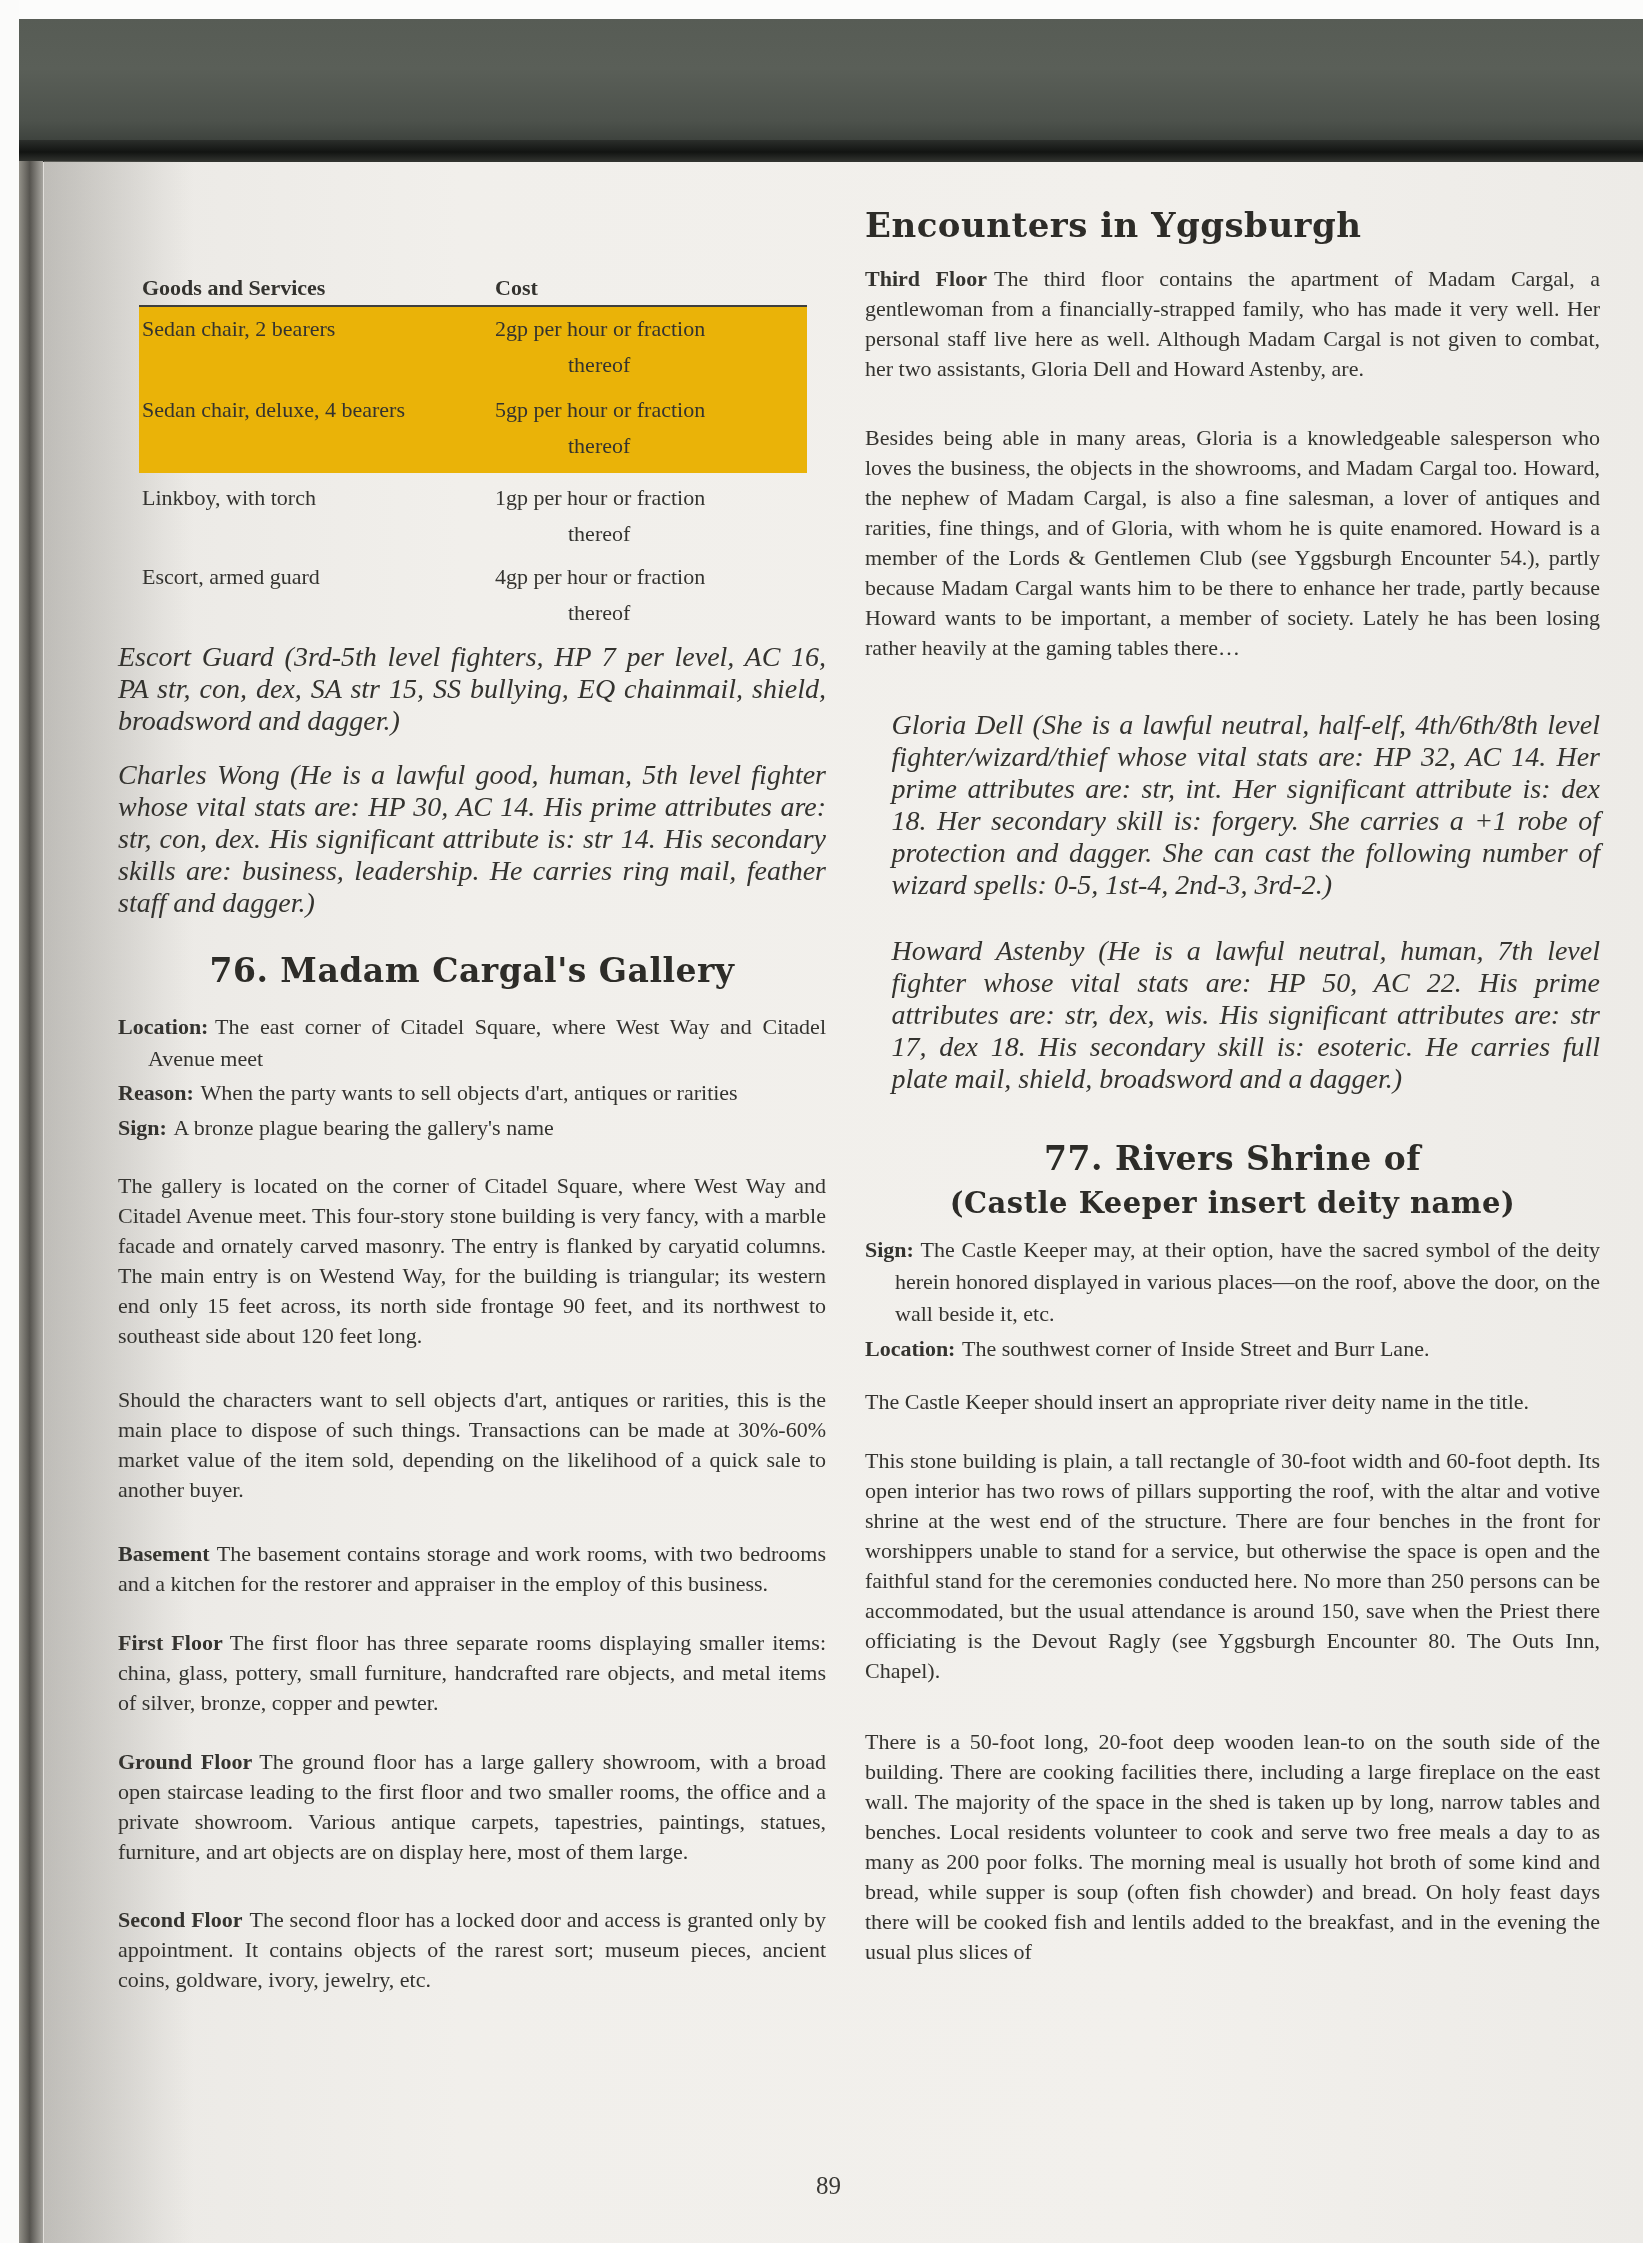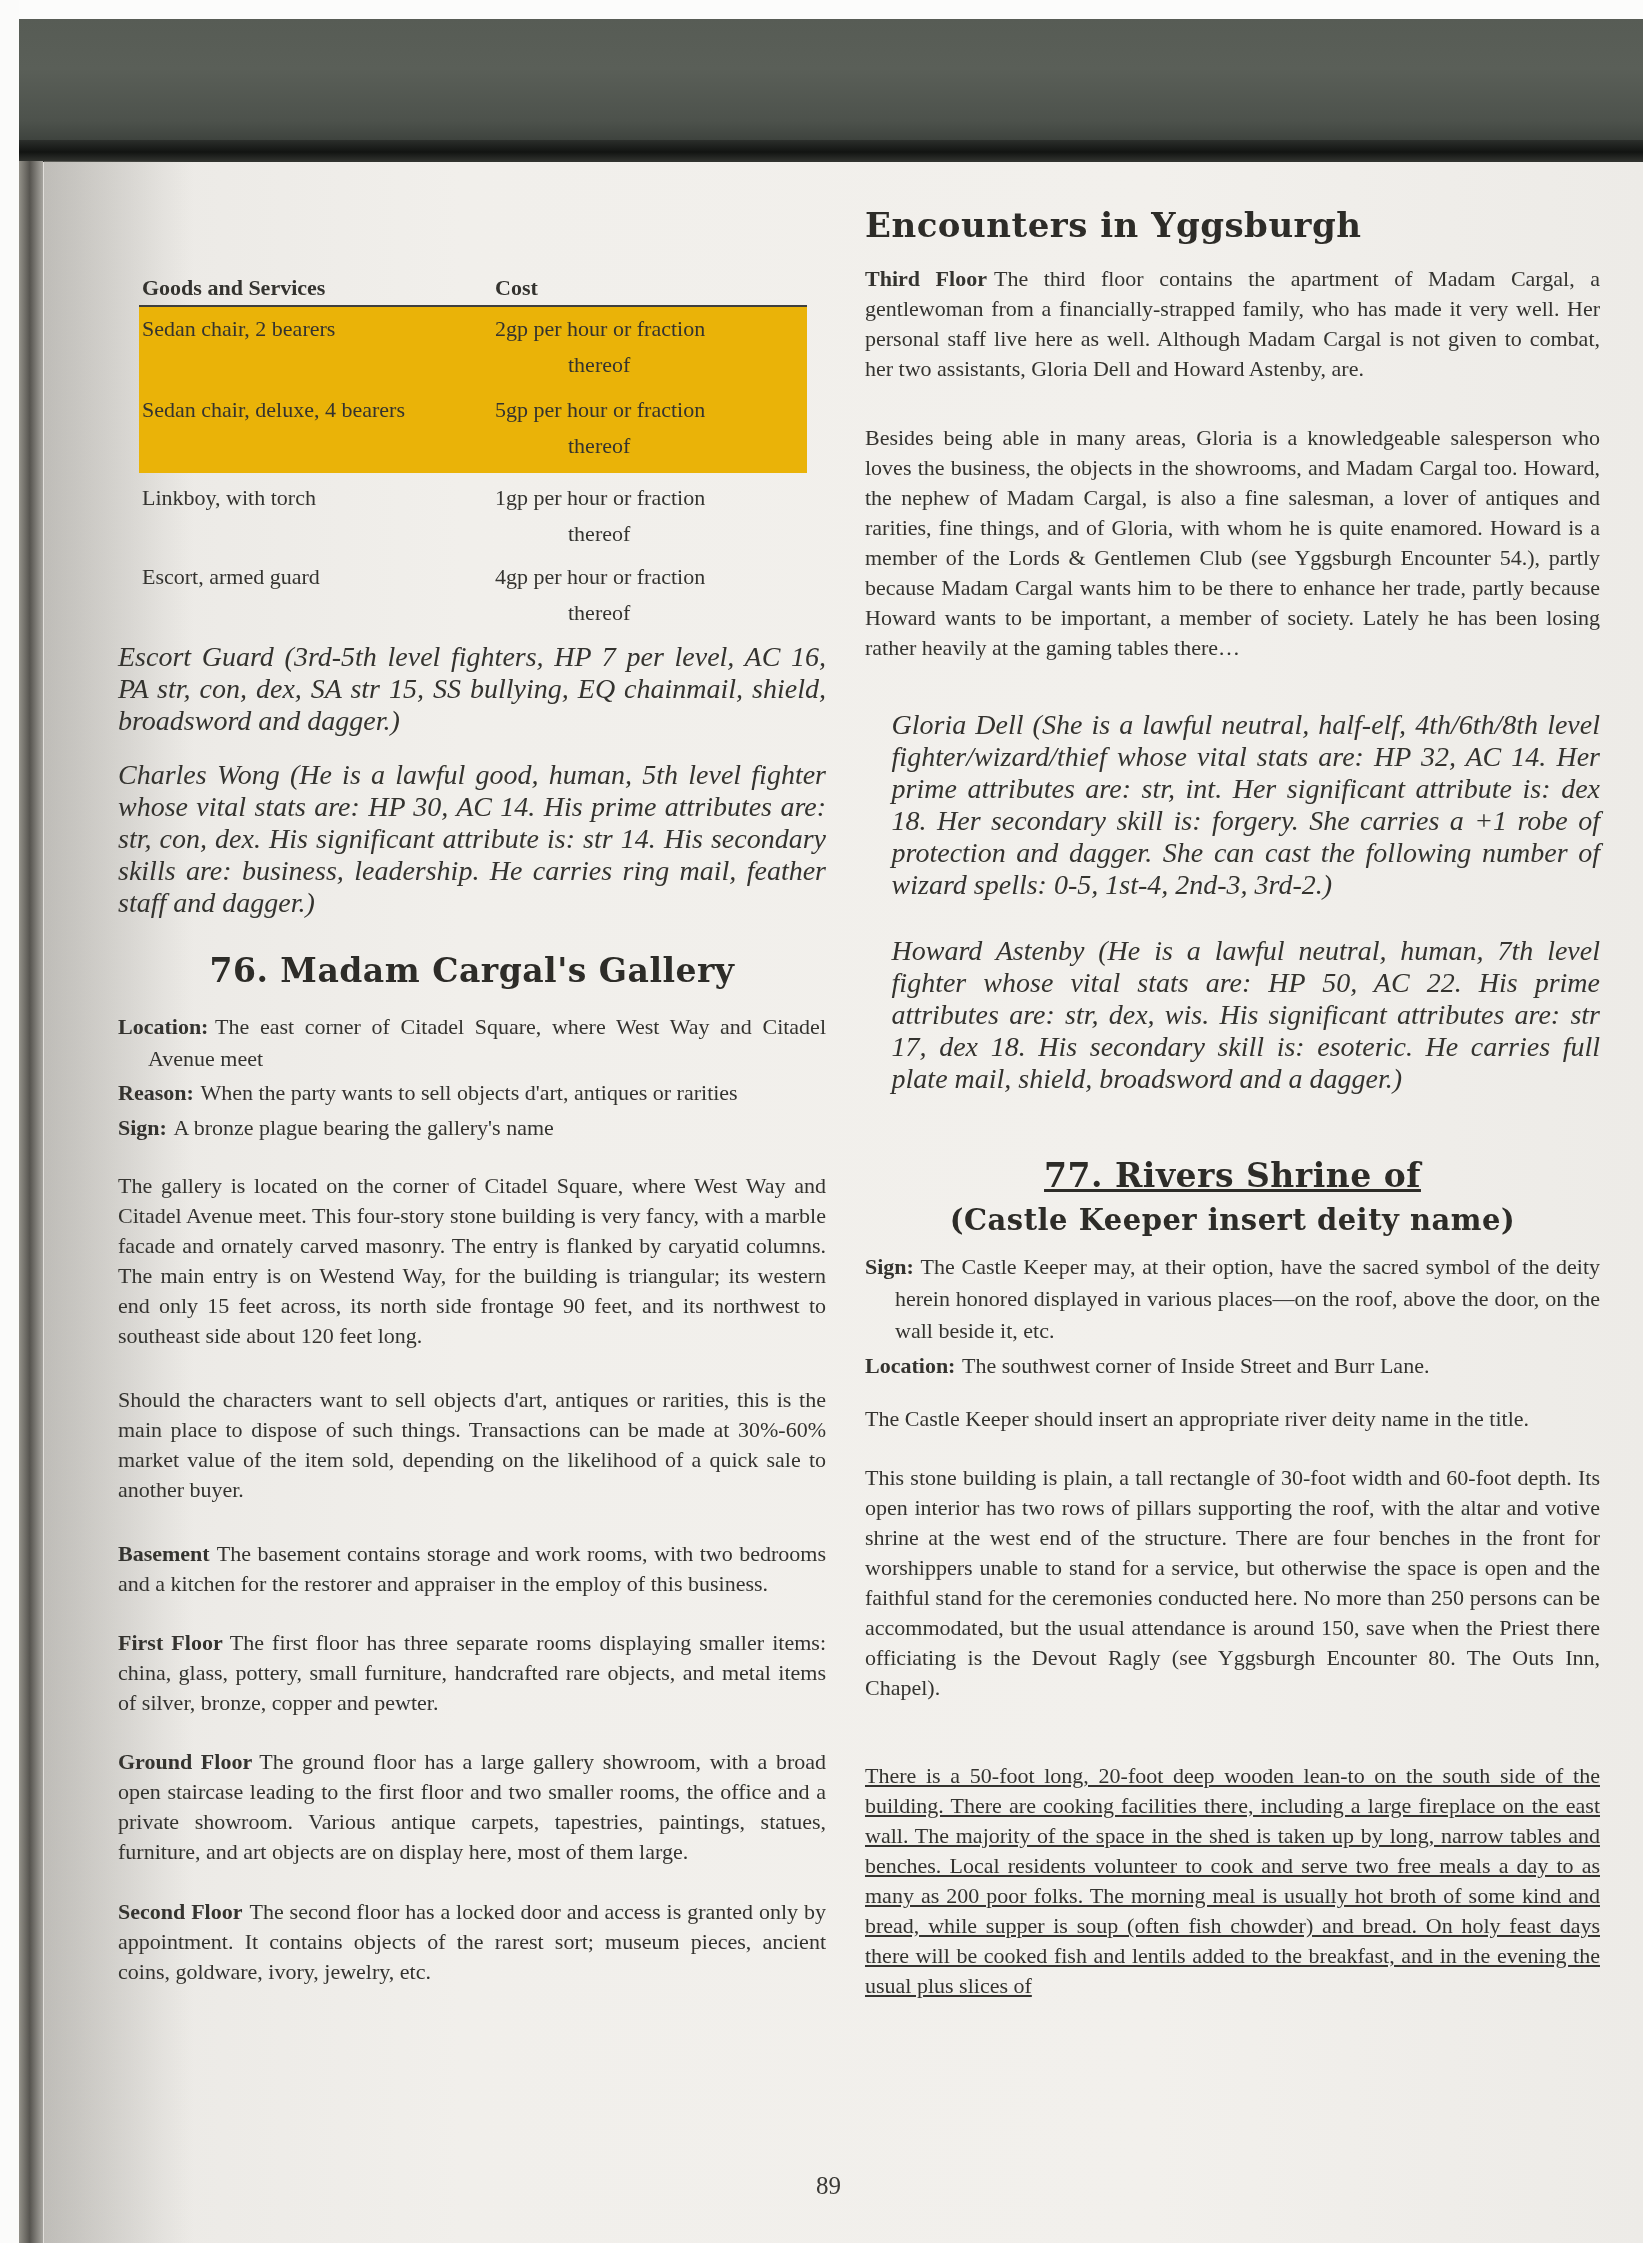--- a/index.html
+++ b/index.html
@@ -54,22 +54,22 @@
   .t-shade{border-top:2.4px solid #3f3f3d;background:#eab308;padding:3.9px 2.9px 9.7px 2.9px;margin-left:-2.9px;margin-right:-2.9px;}
   .t-shade .t-row + .t-row{margin-top:8.7px;}
   .t-plain{margin-top:6.8px;}
 
   .page-num{position:absolute;left:816px;top:2172px;z-index:5;
             font-size:25px;color:#3a3935;}
 
   
   .mt20{margin-top:9.7px;} .mt30{margin-top:14.5px;} .mt35{margin-top:17px;}
   .mt45{margin-top:22px;} .mt55{margin-top:26.6px;} .mt60{margin-top:29px;}
-  .mt62{margin-top:30px;} .mt70{margin-top:34px;} .mt80{margin-top:39px;}
-  .mt85{margin-top:58px;text-decoration:underline;} .mt95{margin-top:46px;}
+  .mt62{margin-top:38px;} .mt70{margin-top:34px;} .mt80{margin-top:39px;}
+  .mt85{margin-top:41px;} .mt95{margin-top:46px;}
 </style>
 </head>
 <body>
 
 <div class="page">
 
   <div class="paper"></div>
   <div class="scan-band"></div>
   <div class="scan-streak"></div>
   <div class="top-strip"></div>

